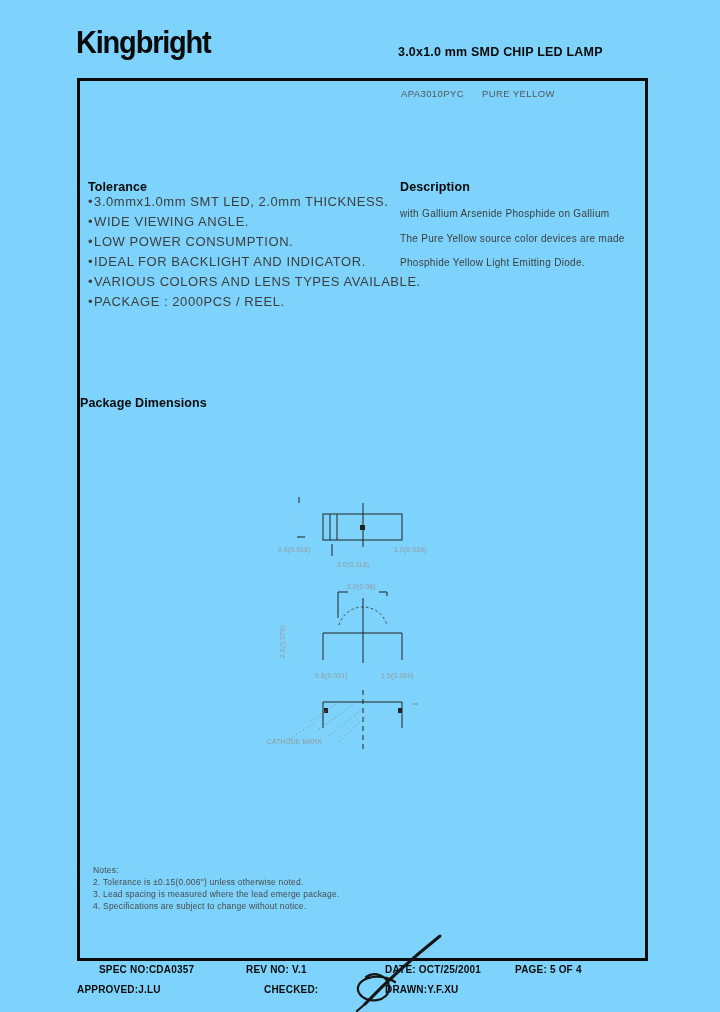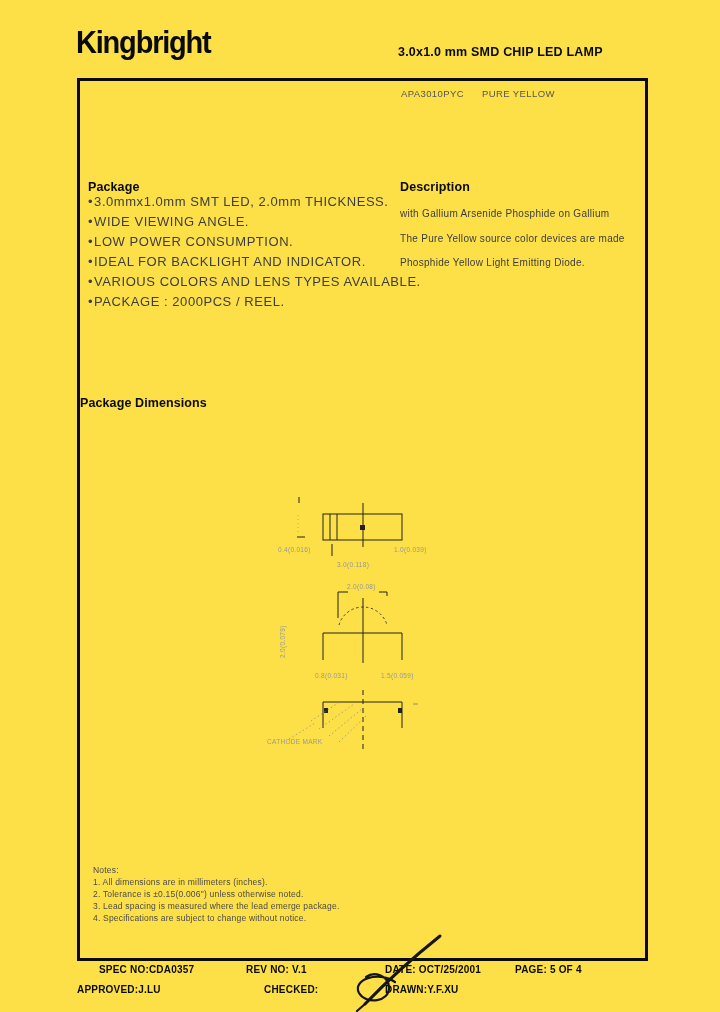--- a/index.html
+++ b/index.html
@@ -1,17 +1,17 @@
 <!DOCTYPE html>
 <html><head>
 <meta charset="utf-8">
 <style>
   html,body{margin:0;padding:0;background:#e8e8e8;}
   .page{
-    position:relative;width:720px;height:1012px;background:#fde047;
+    position:relative;width:720px;height:1012px;background:#7dd3fc;
     font-family:"Liberation Sans",sans-serif;color:#111;overflow:hidden;
   }
   .abs{position:absolute;}
   .logo{
     left:76px;top:26px;font-size:29px;font-weight:900;letter-spacing:-1.2px;
     color:#0a0a0a;transform:scaleY(1.08);
   }
   .doc-title{
     left:398px;top:45px;font-size:12.5px;font-weight:bold;letter-spacing:0.2px;color:#0a0a0a;
   }
@@ -51,21 +51,21 @@
 
   <div class="abs logo">Kingbright</div>
   <div class="abs doc-title">3.0x1.0 mm SMD CHIP LED LAMP</div>
 
   <div class="abs main-box"></div>
 
   <div class="abs part-line">
     <span>APA3010PYC</span><span class="gap"></span><span>PURE YELLOW</span>
   </div>
 
-  <div class="abs sec-head features-head">Package</div>
+  <div class="abs sec-head features-head">Tolerance</div>
   <div class="abs feature-list">
     <div class="feature-item">3.0mmx1.0mm SMT LED, 2.0mm THICKNESS.</div>
     <div class="feature-item">WIDE VIEWING ANGLE.</div>
     <div class="feature-item">LOW POWER CONSUMPTION.</div>
     <div class="feature-item">IDEAL FOR BACKLIGHT AND INDICATOR.</div>
     <div class="feature-item">VARIOUS COLORS AND LENS TYPES AVAILABLE.</div>
     <div class="feature-item">PACKAGE : 2000PCS / REEL.</div>
   </div>
 
   <div class="abs sec-head desc-head">Description</div>
@@ -126,21 +126,20 @@
       <line x1="64" y1="254" x2="99" y2="229"></line>
       <line x1="74" y1="261" x2="108" y2="233"></line>
       <line x1="84" y1="267" x2="112" y2="240"></line>
       <line x1="34" y1="264" x2="60" y2="248"></line>
     </g>
     <text class="dim" x="12" y="269">CATHODE MARK</text>
   </svg>
 
   <div class="abs notes">
     <div>Notes:</div>
-    <div>1. All dimensions are in millimeters (inches).</div>
     <div>2. Tolerance is ±0.15(0.006") unless otherwise noted.</div>
     <div>3. Lead spacing is measured where the lead emerge package.</div>
     <div>4. Specifications are subject to change without notice.</div>
   </div>
 
   <div class="abs footer-cell f-spec">SPEC NO:CDA0357</div>
   <div class="abs footer-cell f-appr">APPROVED:J.LU</div>
   <div class="abs footer-cell f-rev">REV NO: V.1</div>
   <div class="abs footer-cell f-chk">CHECKED:</div>
   <div class="abs footer-cell f-date">DATE: OCT/25/2001</div>

